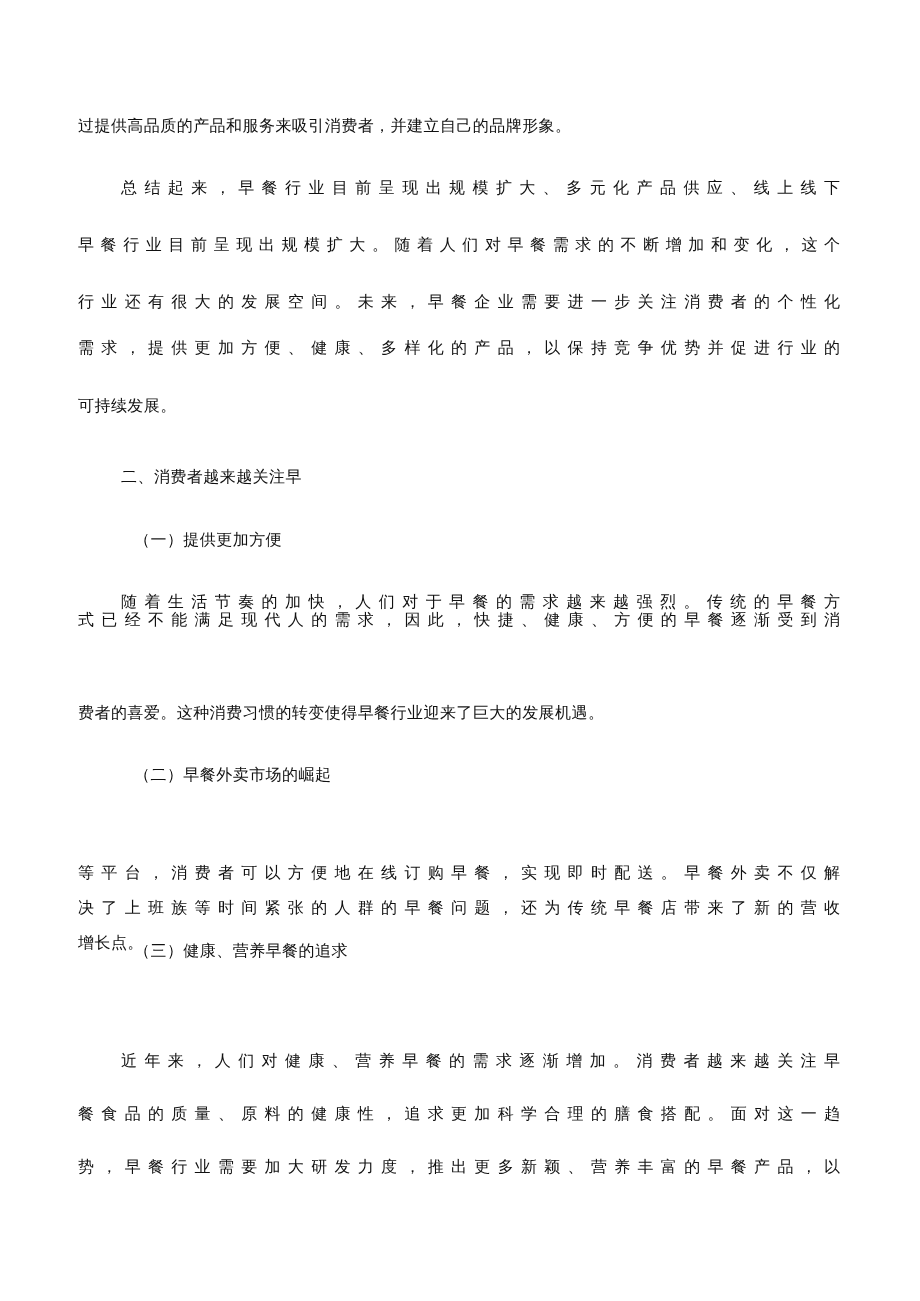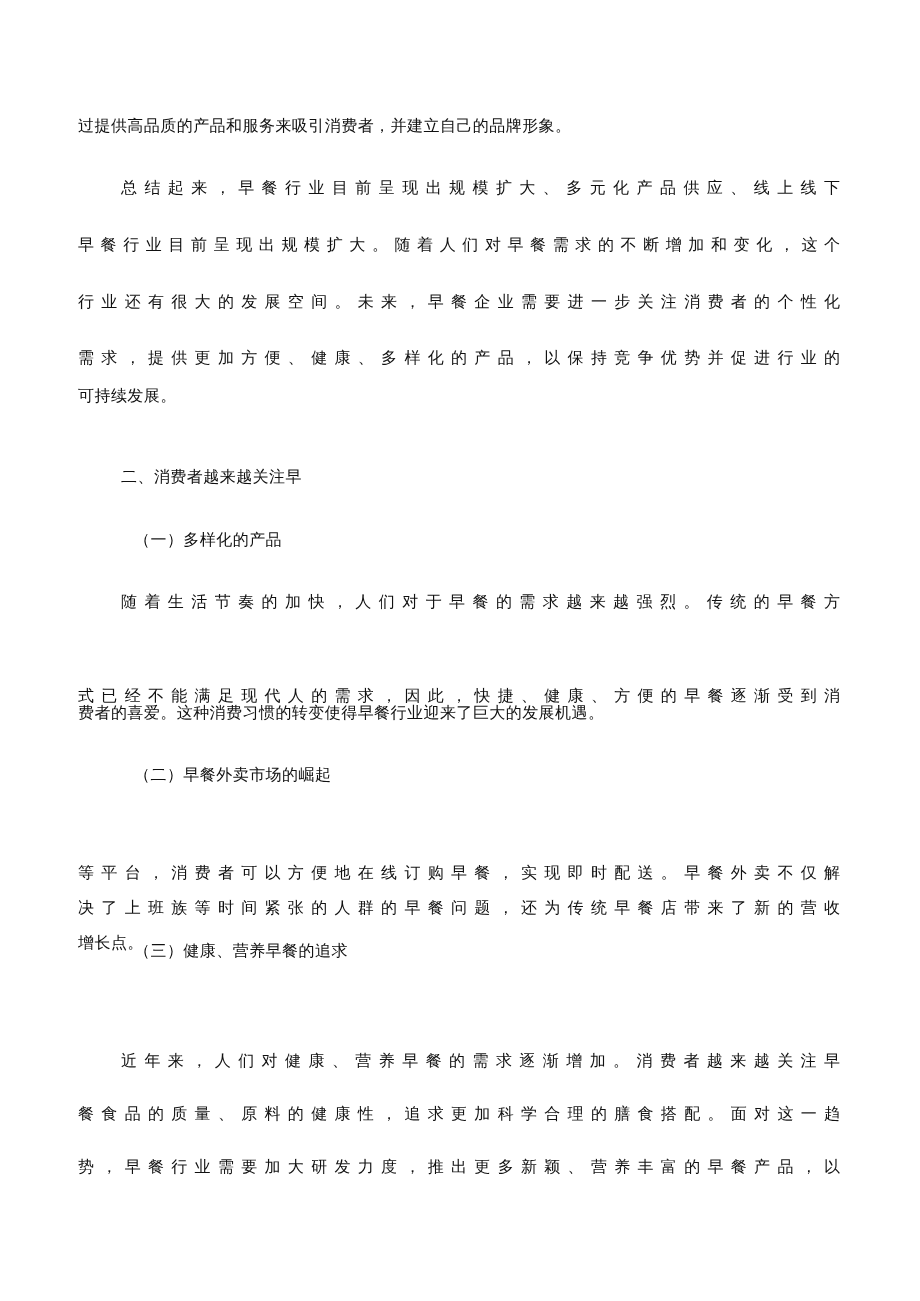--- a/index.html
+++ b/index.html
@@ -16,28 +16,28 @@
 </head>
 <body>
 
 <div class="page">
 
   <div class="line" style="top:114px">过提供高品质的产品和服务来吸引消费者，并建立自己的品牌形象。</div>
 
   <div class="line indent justify" style="top:177px">总结起来，早餐行业目前呈现出规模扩大、多元化产品供应、线上线下</div>
   <div class="line justify" style="top:233px">早餐行业目前呈现出规模扩大。随着人们对早餐需求的不断增加和变化，这个</div>
   <div class="line justify" style="top:290px">行业还有很大的发展空间。未来，早餐企业需要进一步关注消费者的个性化</div>
-  <div class="line justify" style="top:346px">需求，提供更加方便、健康、多样化的产品，以保持竞争优势并促进行业的</div>
-  <div class="line" style="top:384px">可持续发展。</div>
+  <div class="line justify" style="top:336px">需求，提供更加方便、健康、多样化的产品，以保持竞争优势并促进行业的</div>
+  <div class="line" style="top:394px">可持续发展。</div>
 
   <div class="line indent" style="top:466px; left:121px">二、消费者越来越关注早</div>
 
-  <div class="line sub" style="top:528px">（一）多样化的产品</div>
+  <div class="line sub" style="top:528px">（一）提供更加方便</div>
   <div class="line indent justify" style="top:591px">随着生活节奏的加快，人们对于早餐的需求越来越强烈。传统的早餐方</div>
-  <div class="line justify" style="top:684px">式已经不能满足现代人的需求，因此，快捷、健康、方便的早餐逐渐受到消</div>
+  <div class="line justify" style="top:608px">式已经不能满足现代人的需求，因此，快捷、健康、方便的早餐逐渐受到消</div>
   <div class="line" style="top:701px">费者的喜爱。这种消费习惯的转变使得早餐行业迎来了巨大的发展机遇。</div>
 
   <div class="line sub" style="top:763px">（二）早餐外卖市场的崛起</div>
   <div class="line justify" style="top:861px">等平台，消费者可以方便地在线订购早餐，实现即时配送。早餐外卖不仅解</div>
   <div class="line justify" style="top:896px">决了上班族等时间紧张的人群的早餐问题，还为传统早餐店带来了新的营收</div>
   <div class="line" style="top:931px">增长点。</div>
 
   <div class="line sub" style="top:939px">（三）健康、营养早餐的追求</div>
   <div class="line indent justify" style="top:1050px">近年来，人们对健康、营养早餐的需求逐渐增加。消费者越来越关注早</div>
   <div class="line justify" style="top:1102px">餐食品的质量、原料的健康性，追求更加科学合理的膳食搭配。面对这一趋</div>

